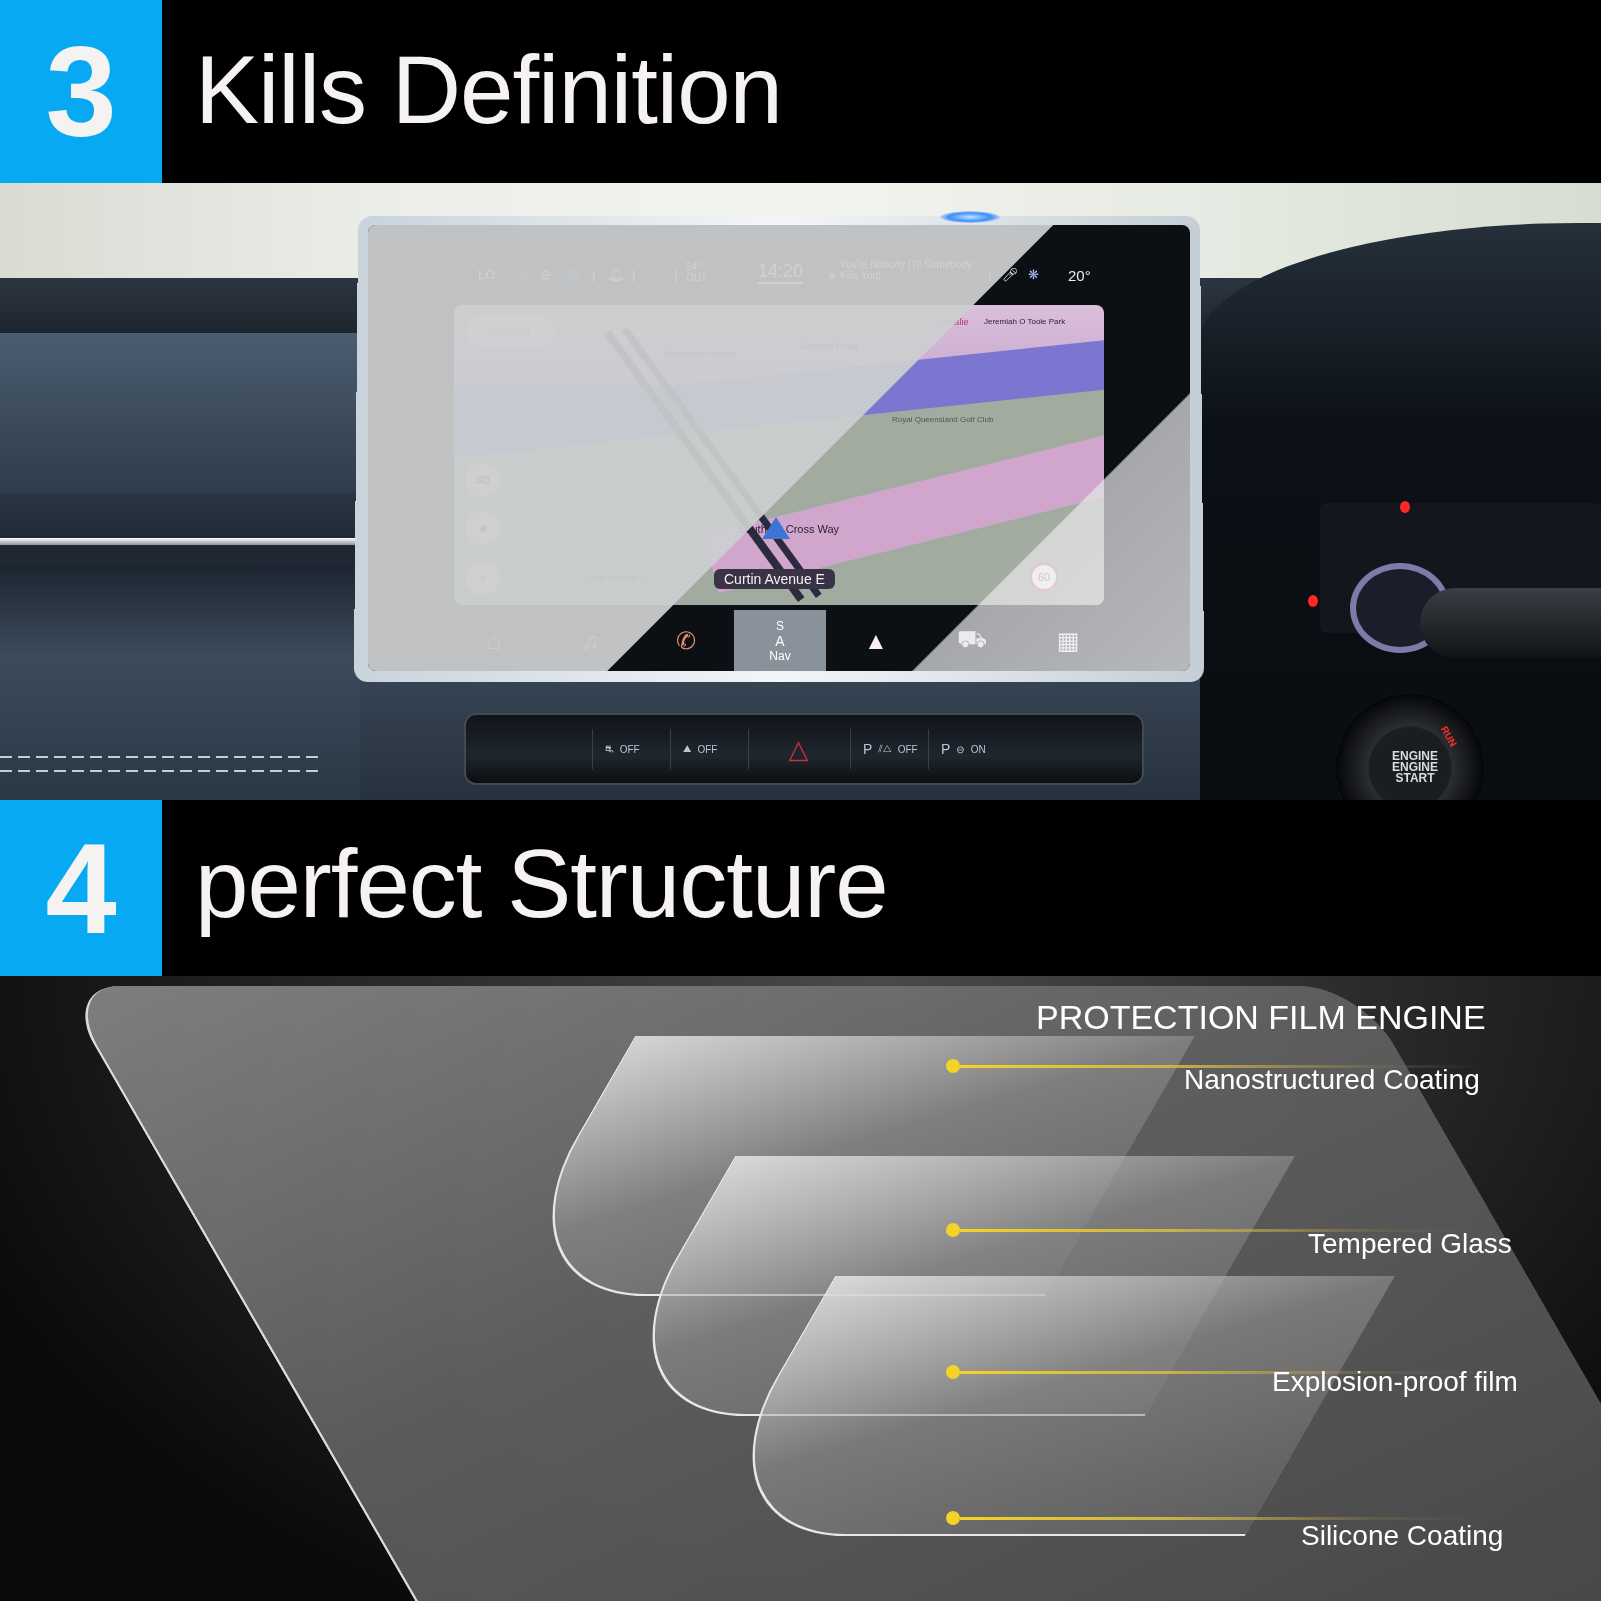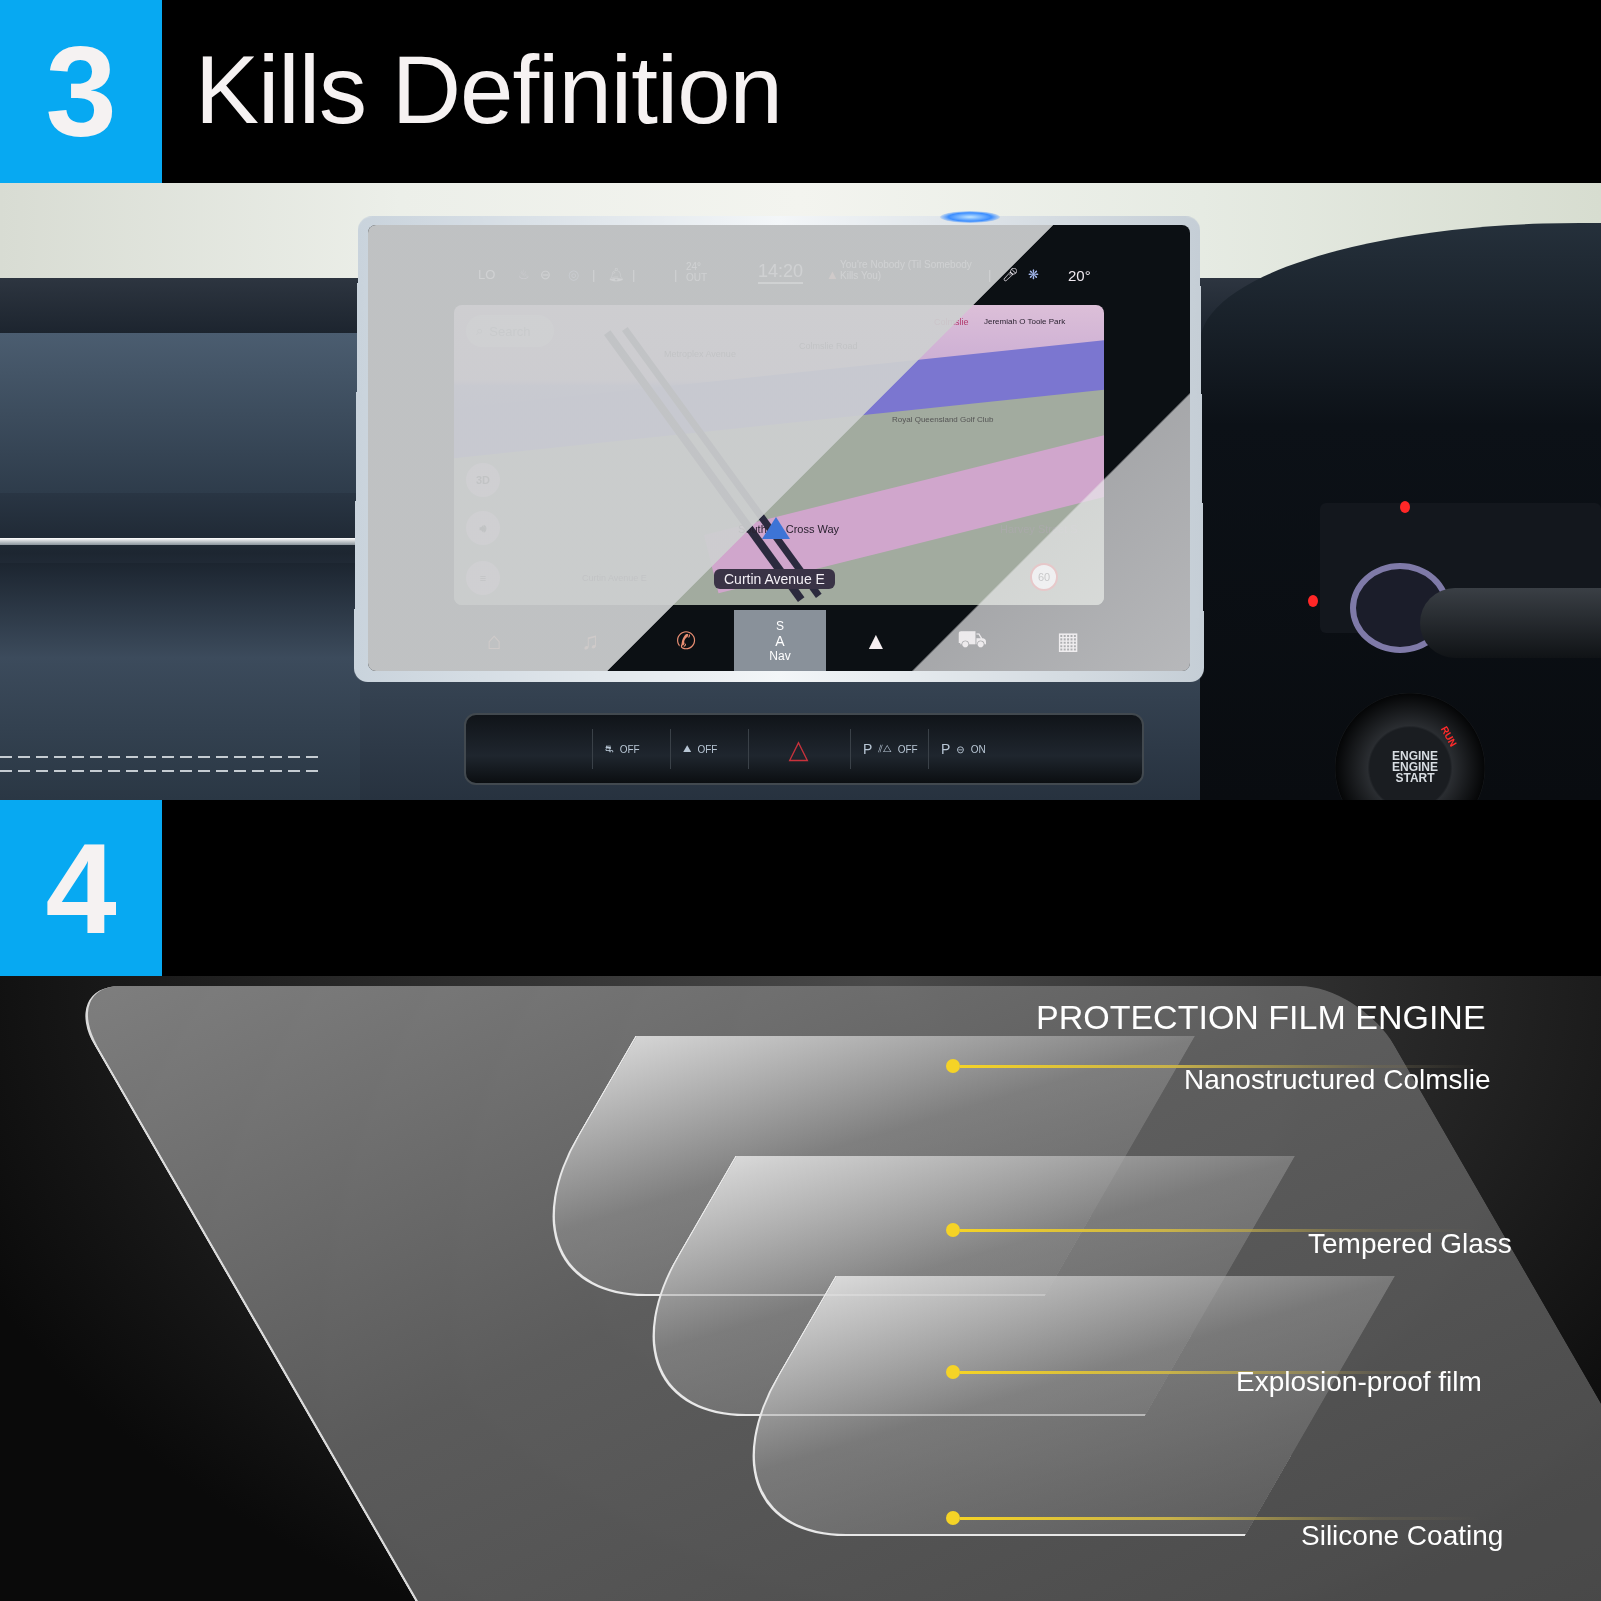--- a/index.html
+++ b/index.html
@@ -231,46 +231,47 @@
     <div class="ctrl" style="left:462px">
       <span style="font-size:14px">P</span>
       <span>⊖</span>
       <span>ON</span>
     </div>
   </div>
 </div>
 
 <div class="band" id="band2">
   <div class="num-box">4</div>
+  <div class="band-title">perfect Structure</div>
 </div>
 
 <div id="layers">
   <div class="glass-plate"></div>
   <div class="film" style="left:560px;top:60px"></div>
   <div class="film" style="left:660px;top:180px"></div>
   <div class="film" style="left:760px;top:300px"></div>
 
   <div class="layers-title">PROTECTION FILM ENGINE</div>
 
   <div class="callout" style="left:946px;top:80px;width:560px">
       <div class="dot"></div>
       <div class="line"></div>
     </div>
-  <div class="callout-label" style="left:1184px;top:88px">Nanostructured Colmslie</div>
+  <div class="callout-label" style="left:1184px;top:88px">Nanostructured Coating</div>
 
   <div class="callout" style="left:946px;top:244px;width:560px">
       <div class="dot"></div>
       <div class="line"></div>
     </div>
   <div class="callout-label" style="left:1308px;top:252px">Tempered Glass</div>
 
   <div class="callout" style="left:946px;top:386px;width:560px">
       <div class="dot"></div>
       <div class="line"></div>
     </div>
-  <div class="callout-label" style="left:1236px;top:390px">Explosion-proof film</div>
+  <div class="callout-label" style="left:1272px;top:390px">Explosion-proof film</div>
 
   <div class="callout" style="left:946px;top:532px;width:560px">
       <div class="dot"></div>
       <div class="line"></div>
     </div>
   <div class="callout-label" style="left:1301px;top:544px">Silicone Coating</div>
 </div>
 
 </body></html>

